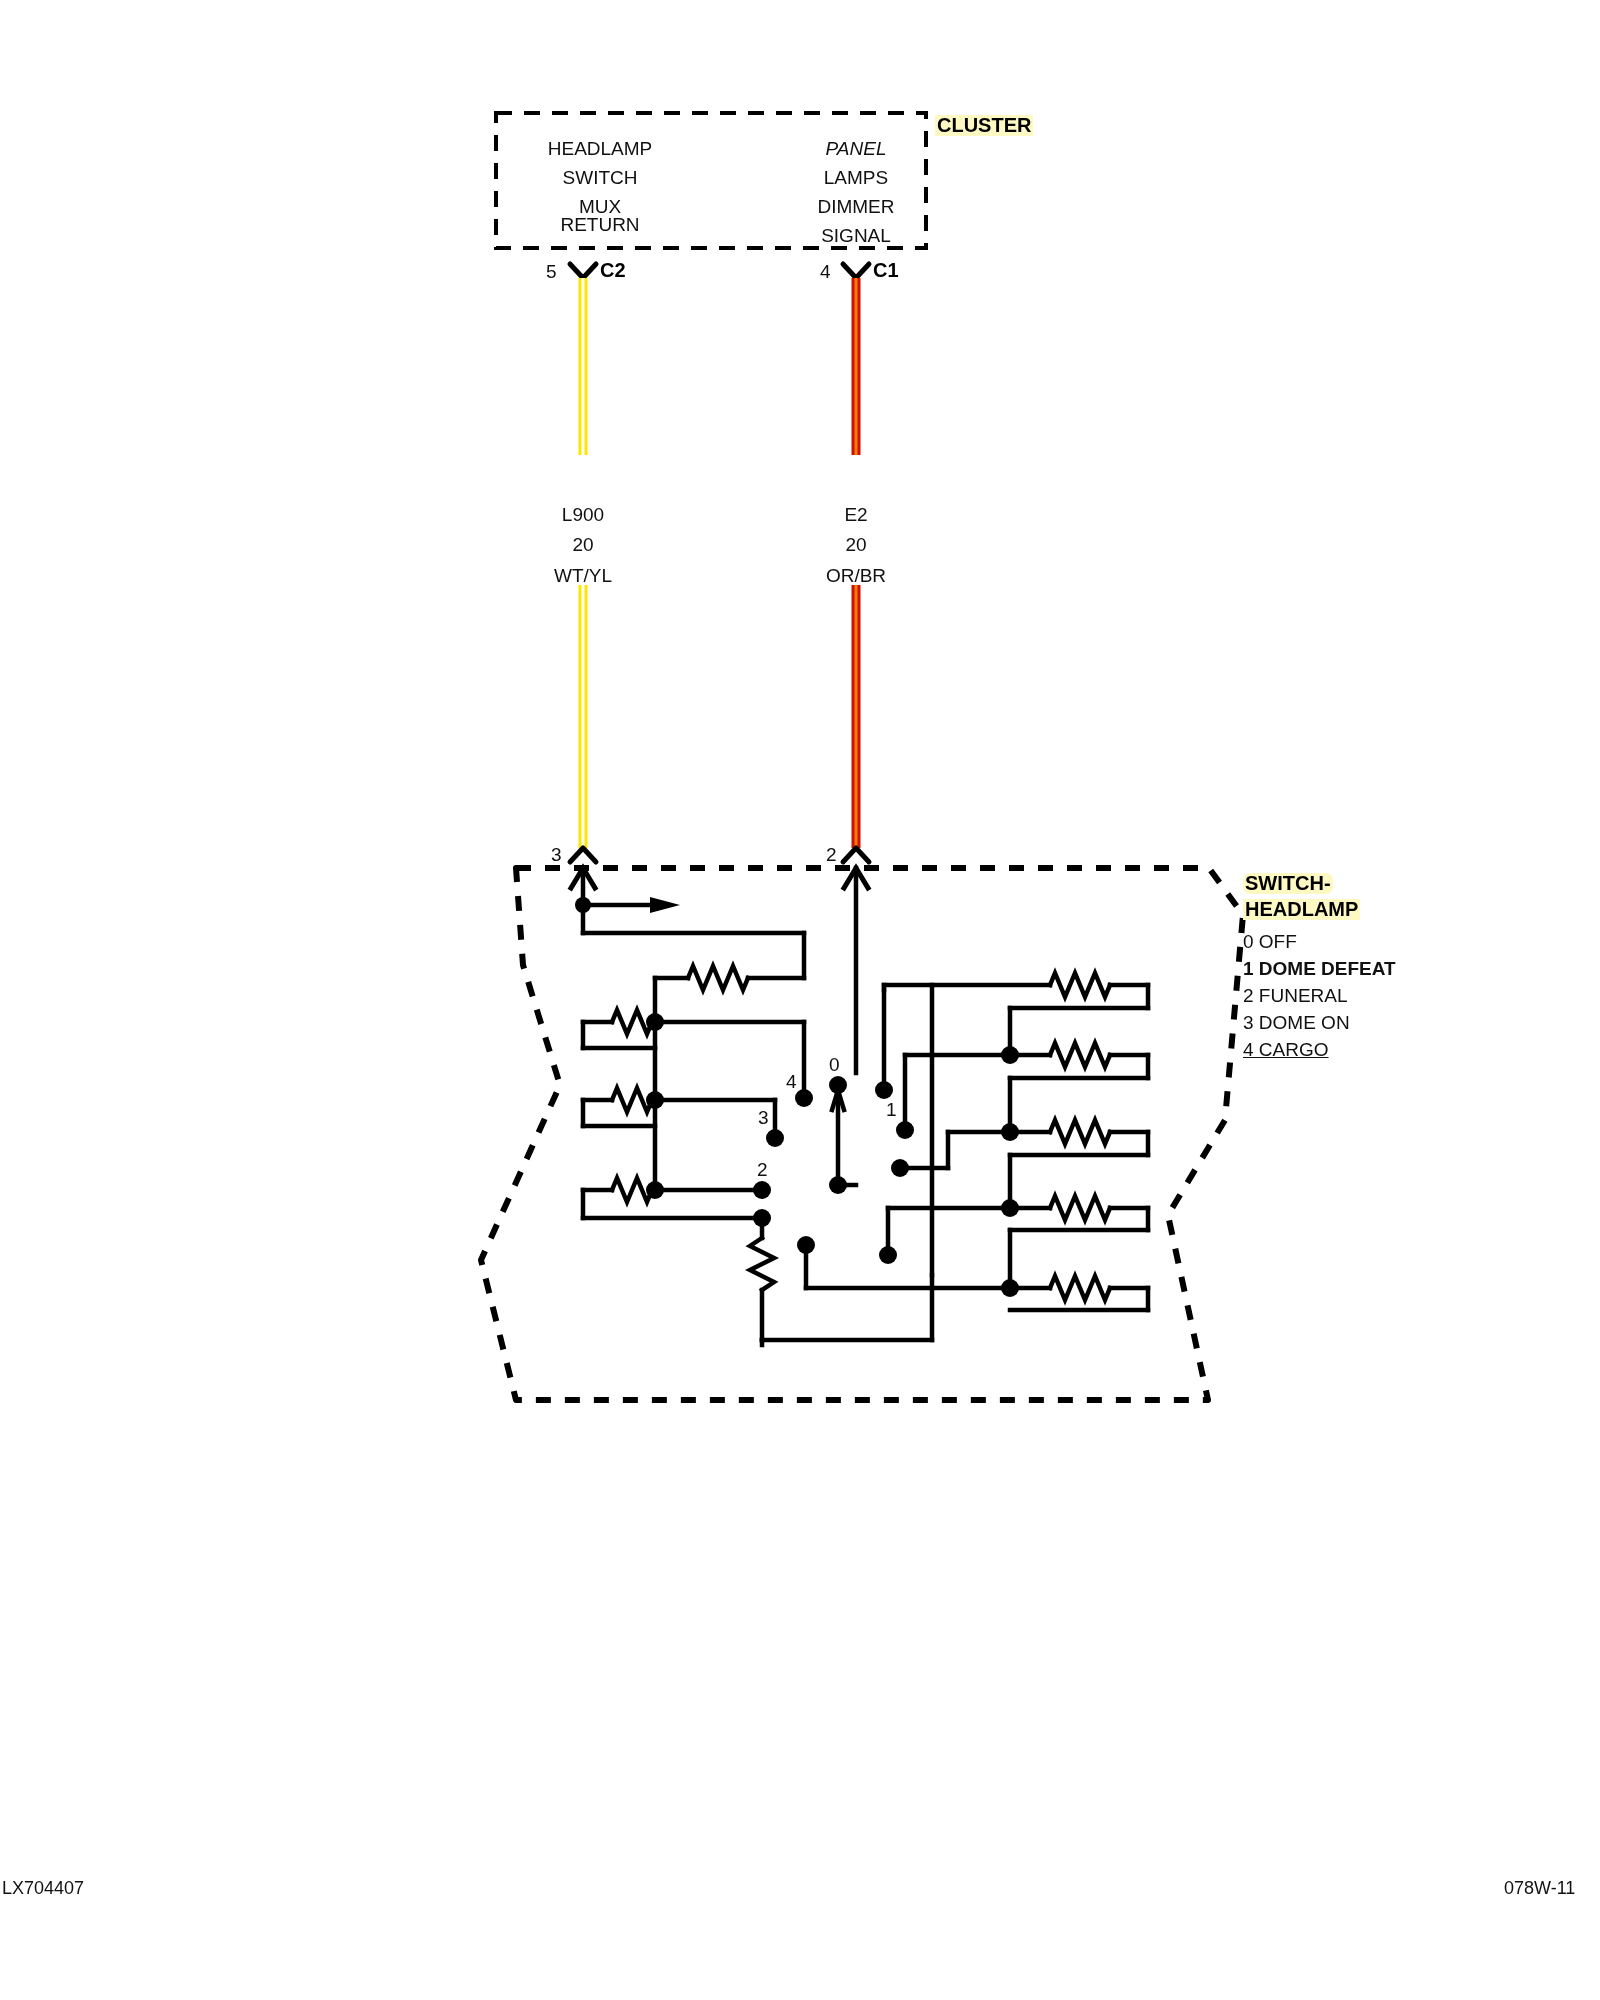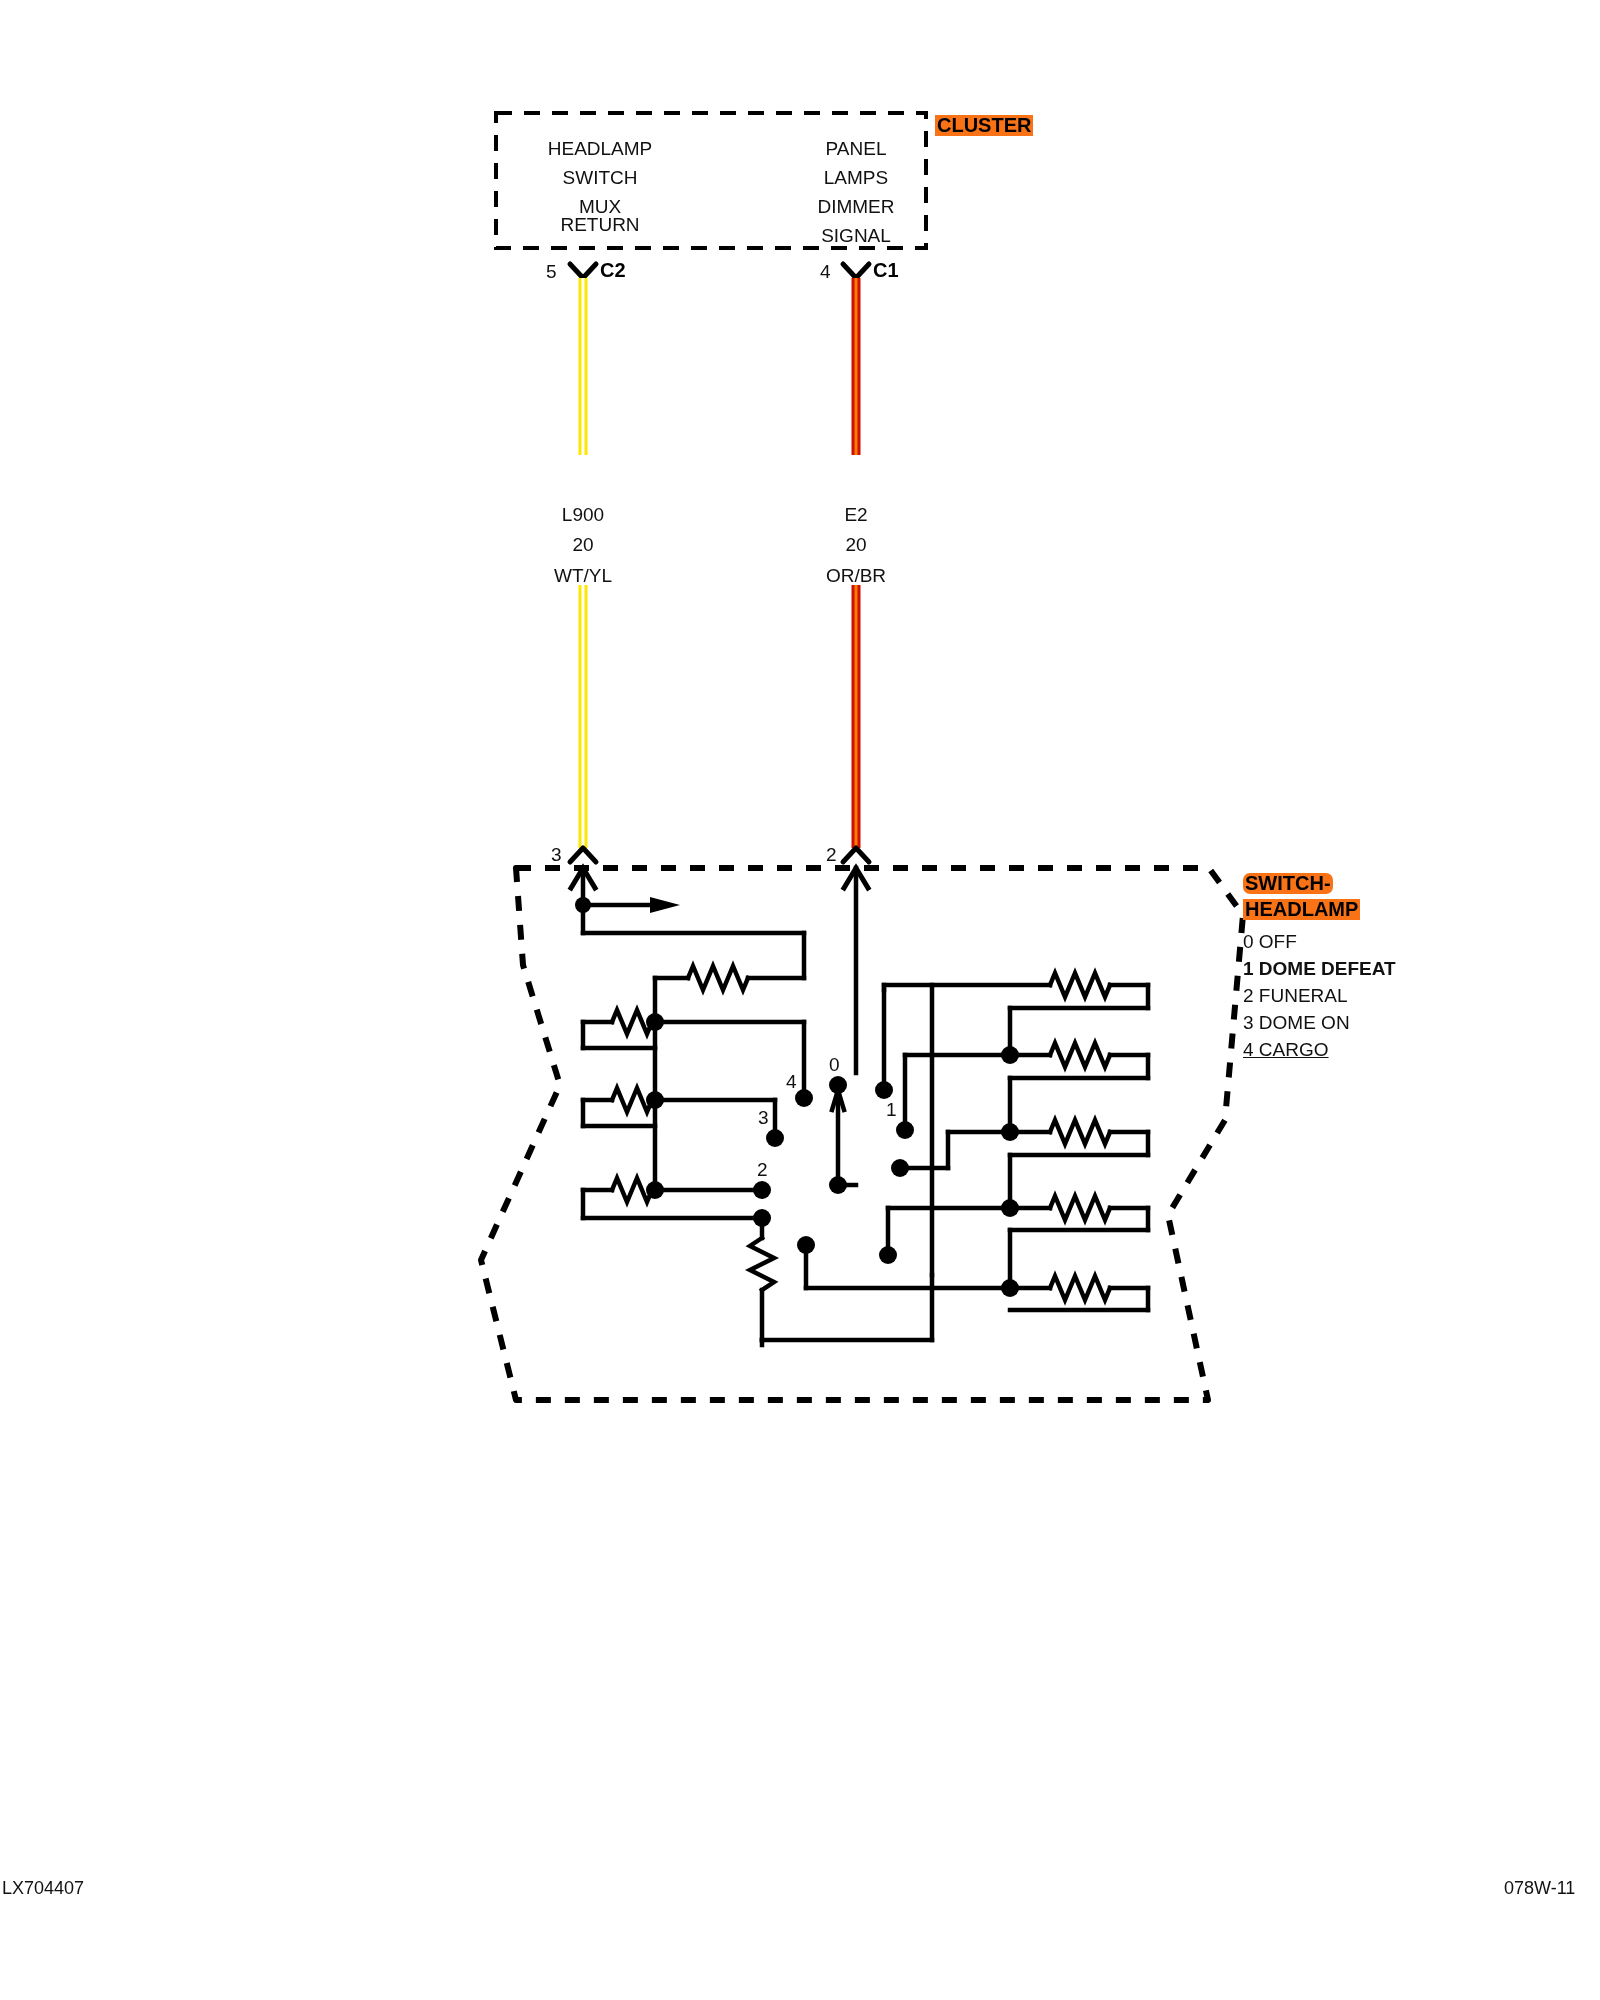--- a/index.html
+++ b/index.html
@@ -49,21 +49,21 @@
   }
   .conn-id {
     font-size: 20px;
     font-weight: bold;
     color: #000000;
   }
   .hl {
     font-size: 20px;
     font-weight: bold;
     color: #000000;
-    background: #f97316;
+    background: #fef9c3;
     padding: 0 2px;
   }
   .legend-line {
     font-size: 19px;
     color: #111111;
   }
   .contact-num {
     font-size: 19px;
     color: #111111;
   }
@@ -236,21 +236,21 @@
       <circle cx="1010" cy="1208" r="9"></circle>
       <circle cx="1010" cy="1288" r="9"></circle>
     </g>
   </svg>
 
   <div class="lbl blk-txt center" style="left:600px; top:139px;">HEADLAMP</div>
   <div class="lbl blk-txt center" style="left:600px; top:168px;">SWITCH</div>
   <div class="lbl blk-txt center" style="left:600px; top:197px;">MUX</div>
   <div class="lbl blk-txt center" style="left:600px; top:215px;">RETURN</div>
 
-  <div class="lbl blk-txt center" style="left:856px; top:139px;">PANEL</div>
+  <div class="lbl blk-txt center" style="left:856px; top:139px;font-style:italic;">PANEL</div>
   <div class="lbl blk-txt center" style="left:856px; top:168px;">LAMPS</div>
   <div class="lbl blk-txt center" style="left:856px; top:197px;">DIMMER</div>
   <div class="lbl blk-txt center" style="left:856px; top:226px;">SIGNAL</div>
 
   <div class="lbl hl" style="left:935px; top:115px;">CLUSTER</div>
 
   <div class="lbl pin-num" style="left:546px; top:262px;">5</div>
   <div class="lbl conn-id" style="left:600px; top:260px;">C2</div>
 
   <div class="lbl pin-num" style="left:820px; top:262px;">4</div>

